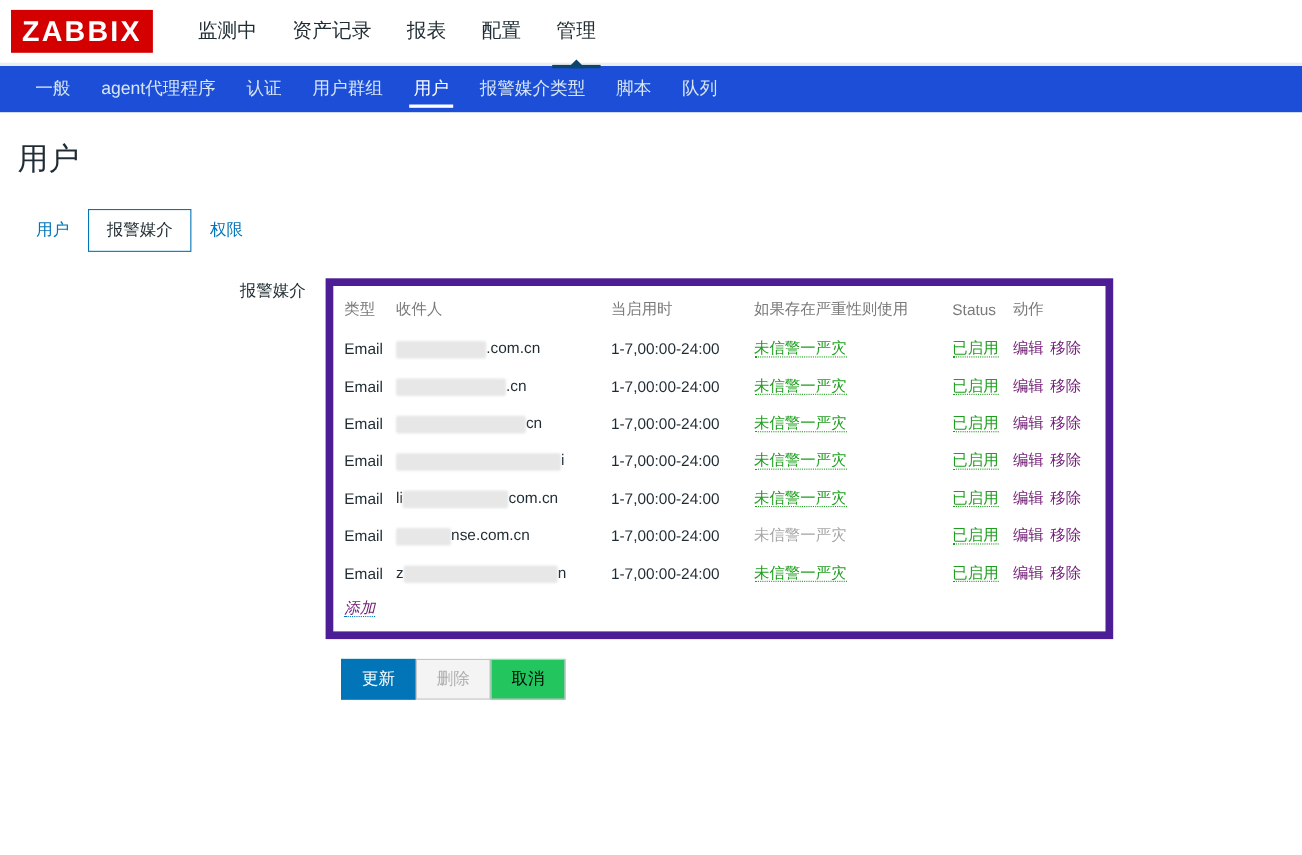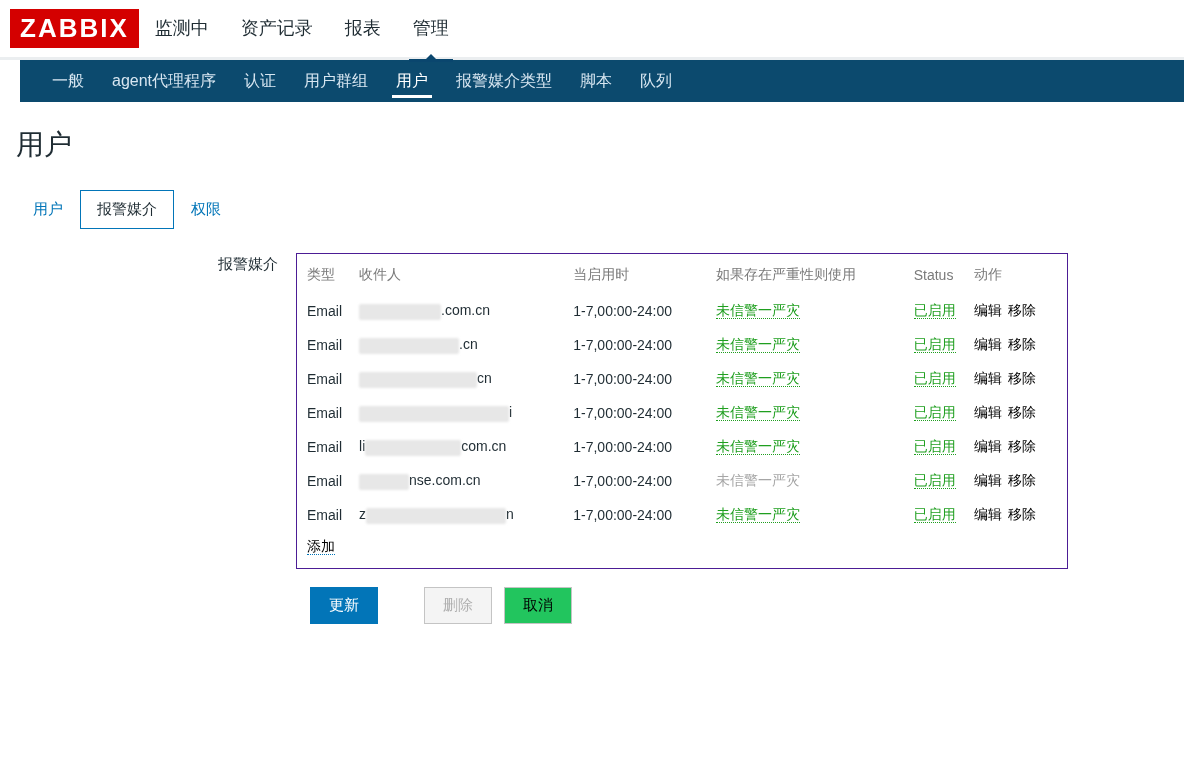--- a/index.html
+++ b/index.html
@@ -17,20 +17,21 @@
     border-bottom: 3px solid #ebeef0;
     padding-left: 10px;
   }
   .logo {
     background: #d40000;
     color: #fff;
     font-weight: bold;
     font-size: 26px;
     letter-spacing: 2px;
     padding: 4px 10px;
+    margin-right: 25px;
     font-family: Arial, sans-serif;
   }
   .topnav-item {
     font-size: 18px;
     color: #1f2c33;
     padding: 0 16px;
     height: 60px;
     line-height: 58px;
     cursor: pointer;
     position: relative;
@@ -52,24 +53,23 @@
     width: 0; height: 0;
     border-left: 8px solid transparent;
     border-right: 8px solid transparent;
     border-bottom: 8px solid #0a466e;
   }
 
   
   .subnav {
     display: flex;
     align-items: center;
-    background: #0c4a6e;
+    background: #1d4ed8;
     height: 42px;
     padding-left: 18px;
-    margin-left: 20px;
   }
   .subnav-item {
     color: #d7e6f1;
     font-size: 16px;
     padding: 0 14px;
     height: 42px;
     line-height: 42px;
     cursor: pointer;
     position: relative;
   }
@@ -120,22 +120,22 @@
   }
   .form-label {
     width: 280px;
     text-align: right;
     padding-right: 18px;
     font-size: 15px;
     color: #1f2c33;
     padding-top: 2px;
   }
   .media-panel {
-    border: 1px solid #4c1d95;
-    width: 772px;
+    border: 7px solid #4c1d95;
+    width: 716px;
     background: #fff;
     padding: 6px 0 10px 0;
   }
   table.media-table {
     width: 100%;
     border-collapse: collapse;
     font-size: 14px;
   }
   table.media-table th {
     text-align: left;
@@ -155,74 +155,75 @@
   .col-action { width: 90px; }
   .green-link {
     color: #1f9f1f;
     border-bottom: 1px dotted #1f9f1f;
     cursor: pointer;
   }
   .grey-sev {
     color: #a6a6a6;
   }
   .blue-link {
-    color: #000000;
+    color: #701a75;
     cursor: pointer;
     margin-right: 6px;
   }
   .blue-link.u { border-bottom: 1px dotted #0275b8; }
   .add-link {
     padding: 6px 6px 2px 10px;
+    font-style: italic;
   }
 
   
   .cens {
     display: inline-block;
     height: 16px;
     background: #e7e7e7;
     vertical-align: middle;
     border-radius: 2px;
     filter: blur(1px);
   }
 
   
   .button-row {
     margin-top: 18px;
     padding-left: 298px;
     display: flex;
-    gap: 12px;
+    gap: 0;
   }
   .btn {
     font-size: 15px;
     padding: 8px 18px;
     border: 1px solid #c4c4c4;
     background: #22c55e;
     cursor: pointer;
   }
   .btn.primary {
     background: #0275b8;
     color: #fff;
     border-color: #0275b8;
   }
   .btn.disabled {
     color: #b0b0b0;
     background: #f4f4f4;
     cursor: not-allowed;
-    margin-left: 34px;
   }
 </style>
 </head>
 <body>
 
 <div class="topnav">
   <div class="logo">ZABBIX</div>
   <div id="topnav-items" style="display: flex; align-items: flex-end;">
       <div class="topnav-item">监测中</div>
       <div class="topnav-item">资产记录</div>
       <div class="topnav-item">报表</div>
+      <div class="topnav-item">配置</div>
       <div class="topnav-item active">管理<span class="caret"></span></div>
     </div>
 </div>
 
 <div class="subnav" id="subnav">
     <div class="subnav-item">一般</div>
     <div class="subnav-item">agent代理程序</div>
     <div class="subnav-item">认证</div>
     <div class="subnav-item">用户群组</div>
     <div class="subnav-item active">用户</div>

